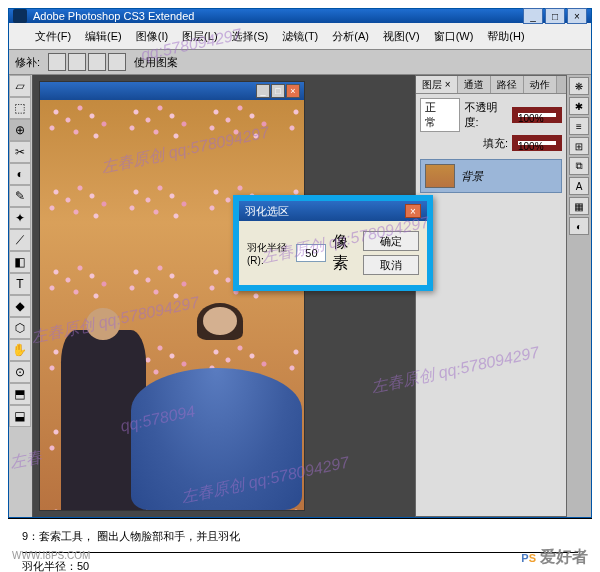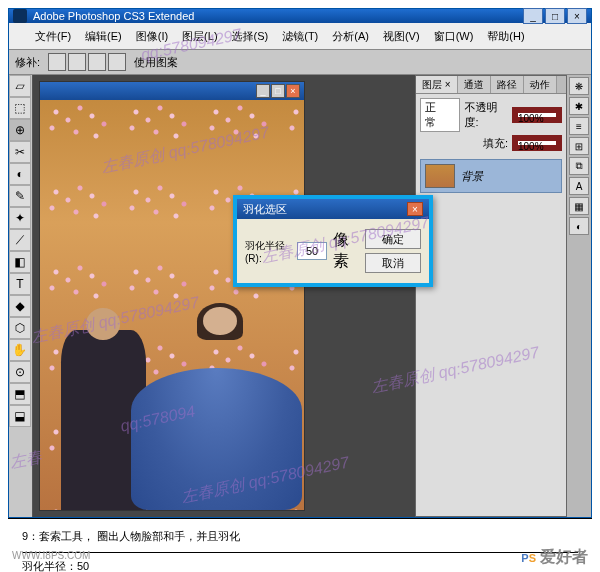--- a/index.html
+++ b/index.html
@@ -37,21 +37,21 @@
 radial-gradient(circle at 45% 40%,#eeaac0 2px,transparent 3px),
 radial-gradient(circle at 70% 45%,#f4c4d4 2px,transparent 3px);
 background-size:80px 80px}
 .figures{position:absolute;bottom:0;left:0;right:0;height:55%}
 .man{position:absolute;left:8%;bottom:0;width:32%;height:80%;background:#2a2530;border-radius:18% 18% 0 0}
 .man-head{position:absolute;top:-12%;left:50%;transform:translateX(-50%);width:40%;height:18%;background:#c9a078;border-radius:50%}
 .woman{position:absolute;right:6%;bottom:0;width:54%;height:90%}
 .woman-head{position:absolute;top:0;left:40%;width:24%;height:14%;background:#d4b090;border-radius:50%}
 .woman-hair{position:absolute;top:-2%;left:36%;width:32%;height:18%;background:#3a2820;border-radius:50% 50% 20% 20%}
 .dress{position:absolute;bottom:0;left:-10%;right:-10%;height:70%;background:radial-gradient(ellipse at 50% 0%,#5a7cc0,#3a5a9e 60%,#2a4a8e);border-radius:50% 50% 10% 10%/30% 30% 10% 10%}
-.dialog{position:absolute;left:200px;top:120px;width:200px;background:#ece9d8;border:4px solid #0ea5e9;box-shadow:2px 2px 6px rgba(0,0,0,.4)}
+.dialog{position:absolute;left:200px;top:120px;width:200px;background:#ece9d8;border:6px solid #0ea5e9;box-shadow:2px 2px 6px rgba(0,0,0,.4)}
 .dlg-title{background:linear-gradient(#2b6cc4,#164a95);color:#fff;height:20px;display:flex;align-items:center;padding:0 6px}
 .dlg-close{margin-left:auto;width:16px;height:14px;background:#e2724a;border:1px solid #a04020;display:flex;align-items:center;justify-content:center;color:#fff;font-size:10px}
 .dlg-body{padding:10px 8px;display:flex;align-items:center;gap:6px}
 .dlg-input{width:30px;height:18px;border:1px solid #7f9db9;background:#fff;text-align:center;padding:0 2px}
 .dlg-btns{display:flex;flex-direction:column;gap:4px;margin-left:auto}
 .dlg-btn{width:56px;height:20px;border:1px solid #888;background:#eee;cursor:pointer}
 .panels{width:176px;background:#c8c8c8;display:flex}
 .panel-main{flex:1;border:1px solid #666;background:#ddd}
 .panel-tabs{display:flex;background:#bbb;height:18px;border-bottom:1px solid #888}
 .ptab{padding:2px 6px;font-size:10px;border-right:1px solid #999;background:#ccc}

